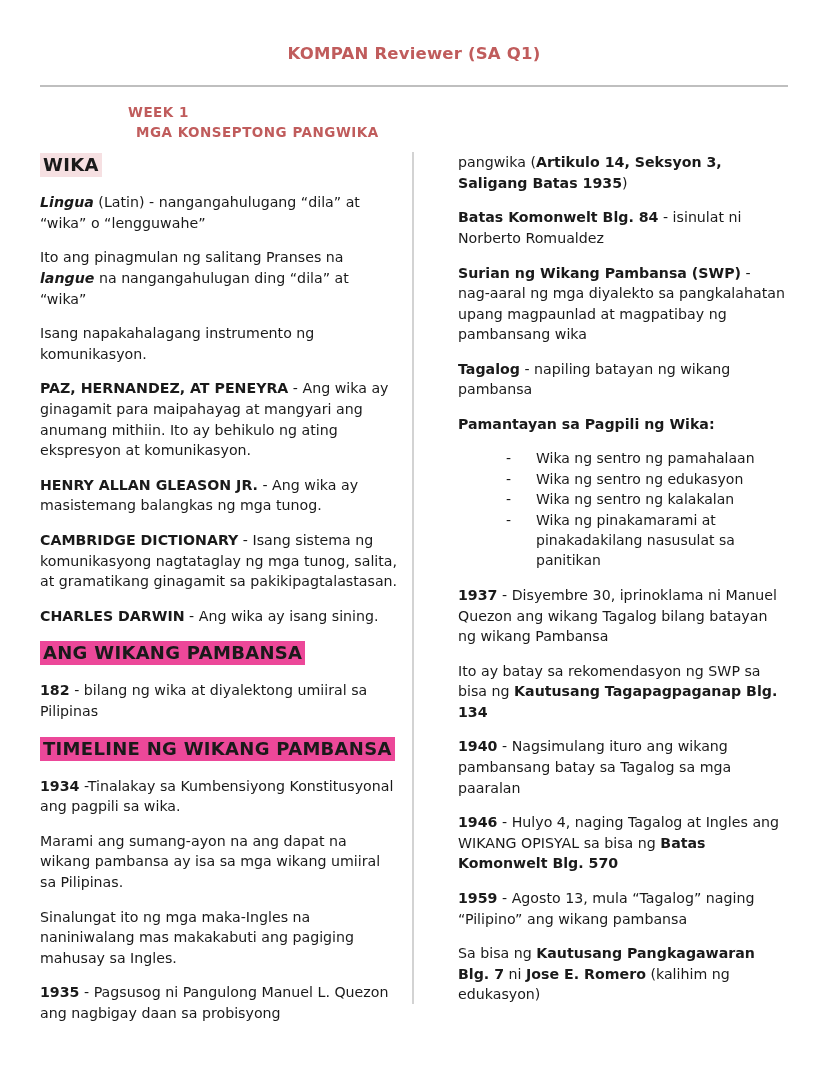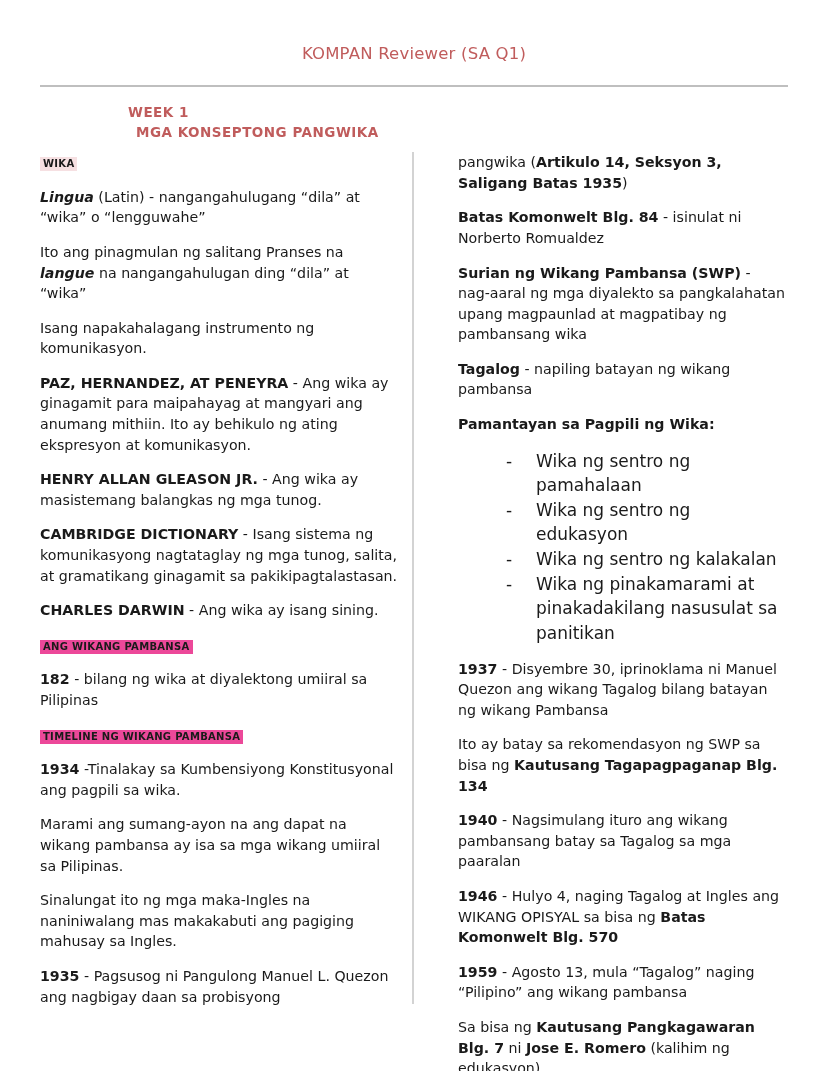--- a/index.html
+++ b/index.html
@@ -19,21 +19,21 @@
     width: 828px;
     height: 1071px;
     box-sizing: border-box;
     padding: 0 40px;
   }
 
   
   .doc-title {
     text-align: center;
     color: #c05c5c;
-    font-weight: normal;
+    font-weight: bold;
     font-size: 16.5px;
     letter-spacing: 0.2px;
     padding-top: 44px;
     margin: 0;
   }
   .title-rule {
     margin-top: 22px;
     height: 2px;
     background: #bfbfbf;
     width: 100%;
@@ -72,21 +72,21 @@
     font-size: 14.2px;
     line-height: 1.45;
   }
   .lvl0 { margin-left: 0px; }
   .lvl1 { margin-left: 22px; }
   .lvl2 { margin-left: 46px; }
 
   .hl {
     display: inline;
     font-weight: bold;
-    font-size: 10px;
+    font-size: 18px;
     letter-spacing: 0.3px;
     padding: 1px 3px 2px 3px;
     box-decoration-break: clone;
     -webkit-box-decoration-break: clone;
   }
   .hl-a { background: #f6e0e2; }
   .hl-b { background: #ec4899; }
   .head-row { margin: 0 0 10px 0; }
 
   b, strong { font-weight: bold; }
@@ -94,21 +94,21 @@
 
   
   ul.dashlist {
     list-style: none;
     margin: 0 0 14px 0;
     padding: 0 0 0 46px;
   }
   ul.dashlist li {
     position: relative;
     padding-left: 32px;
-    font-size: 17px;
+    font-size: 14px;
     line-height: 1.42;
     margin-bottom: 1px;
   }
   ul.dashlist li::before {
     content: "-";
     position: absolute;
     left: 2px;
     top: 0;
   }
 </style>

